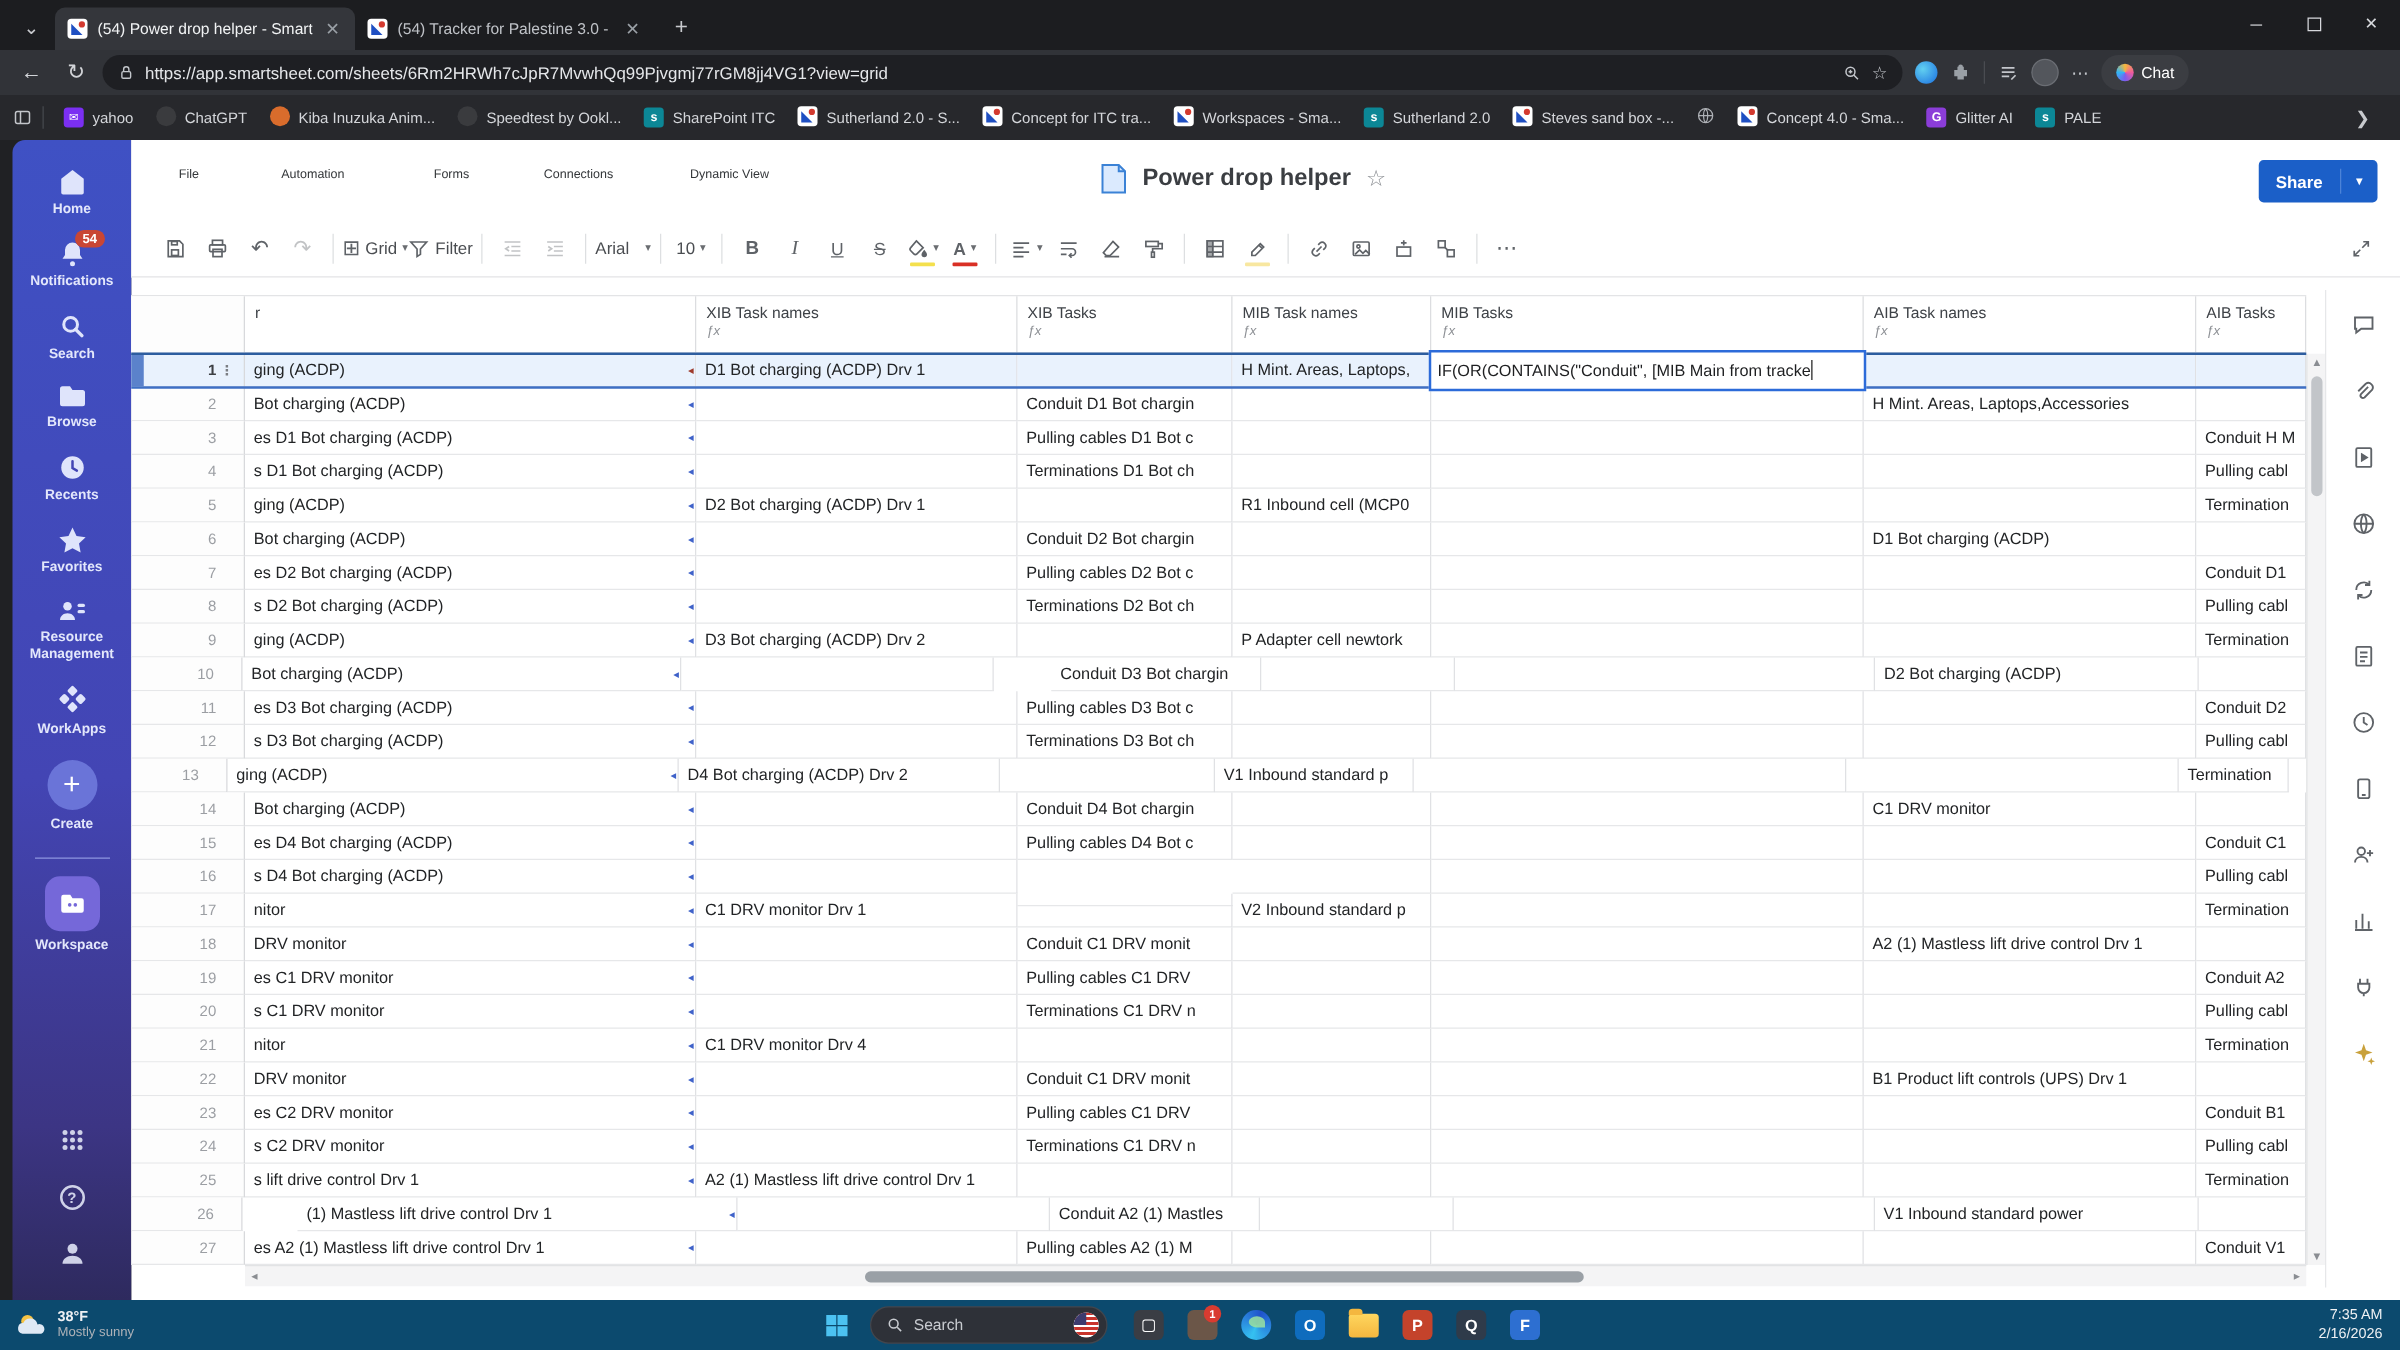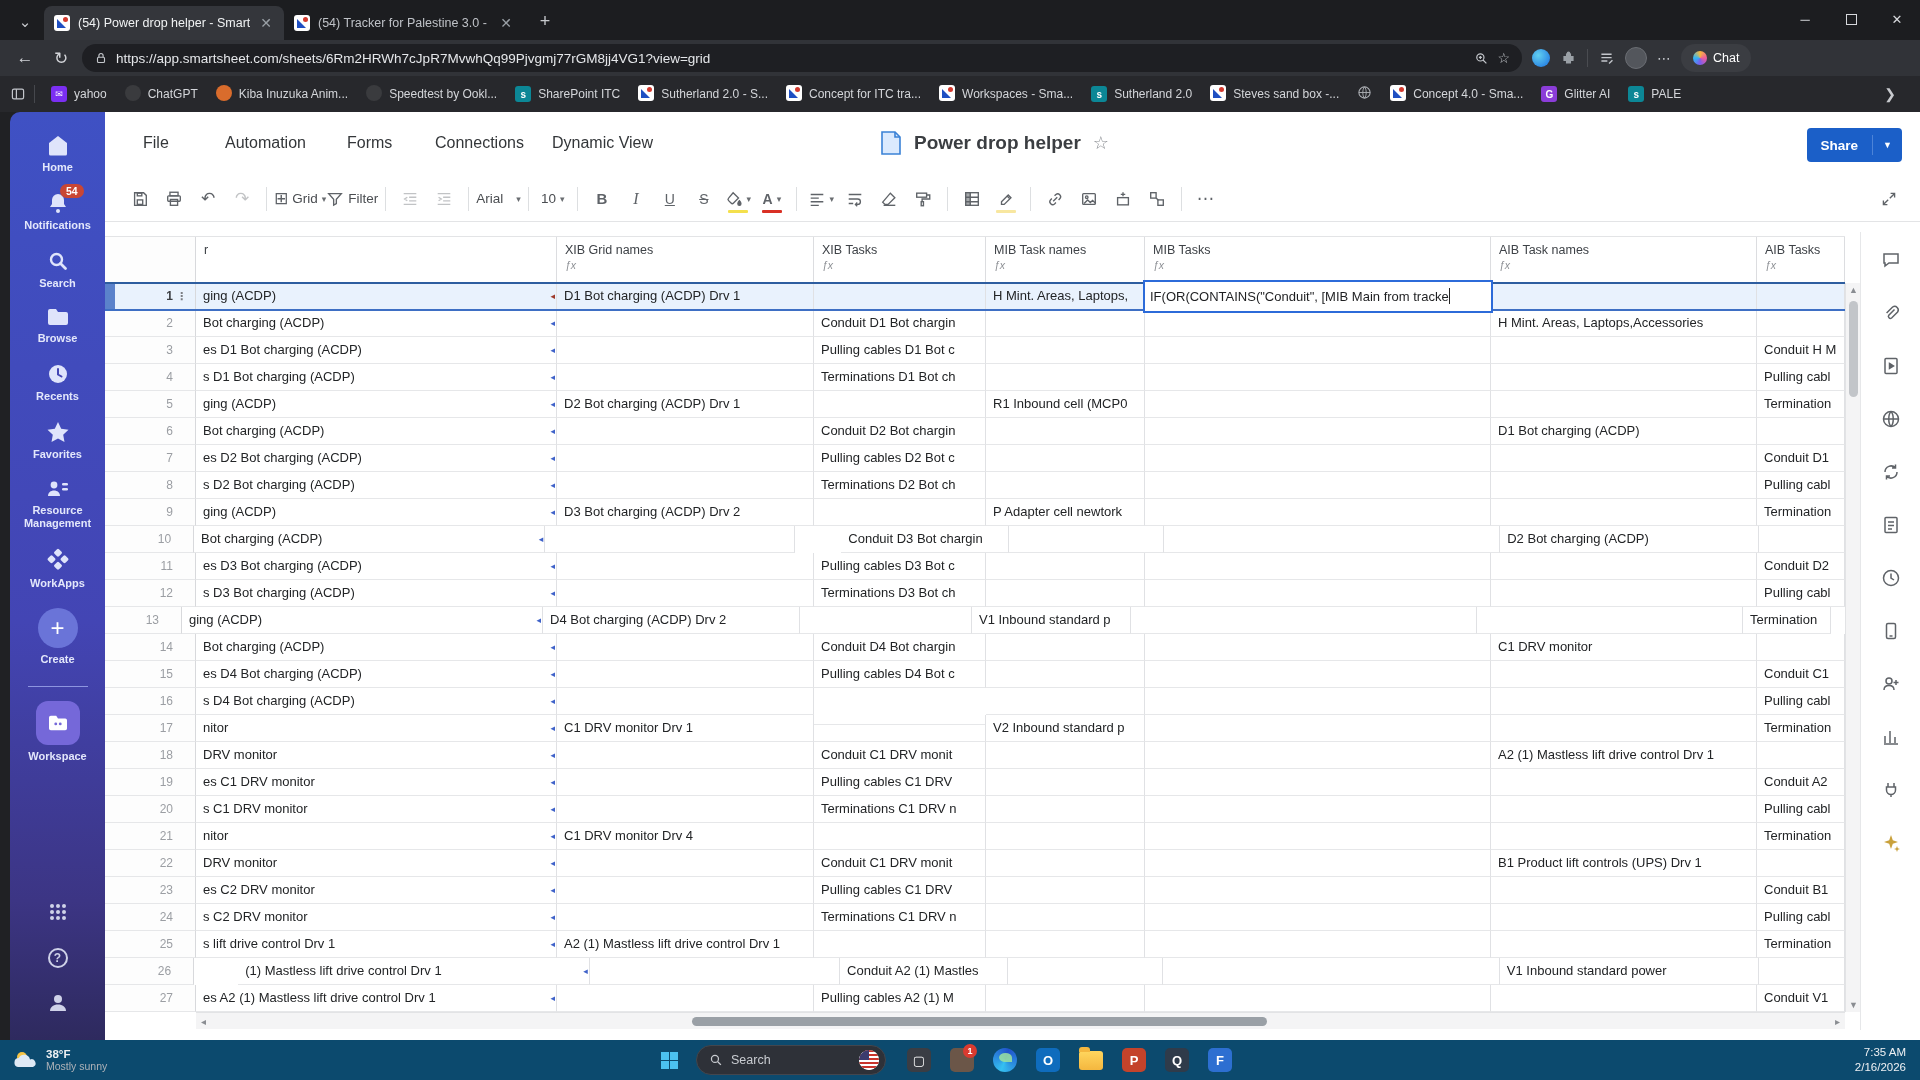--- a/index.html
+++ b/index.html
@@ -70,21 +70,21 @@
   .sn-label { color:#e3e7fb; font-size:11px; font-weight:bold; text-align:center; line-height:1.25; }
   .sn-badge { position:absolute; top:-8px; left:50px; background:#c94634; color:#fff; font-size:10.5px; font-weight:bold;
     border-radius:9px; padding:1px 6px; }
   .sn-create { width:40px; height:40px; border-radius:50%; background:#6a74d8; display:flex; align-items:center;
     justify-content:center; color:#fff; font-size:24px; }
   .sn-div { width:60px; height:1px; background:#8d95e0; margin:2px 0 14px; }
   .sn-ws { width:44px; height:44px; border-radius:12px; background:#7568d9; display:flex; align-items:center; justify-content:center; }
   .sn-bottom { position:absolute; left:0; width:95px; display:flex; justify-content:center; color:#cfd2e8; }
 
   .menubar { position:absolute; left:105px; top:112px; width:1815px; height:64px; background:#fff; }
-  .menu-item { position:absolute; top:22px; font-size:16px; color:#333639; }
+  .menu-item { position:absolute; top:22px; font-size:10px; color:#333639; }
   .sheet-title { position:absolute; top:18px; left:775px; display:flex; align-items:center; gap:12px; }
   .sheet-title .tt { font-size:19px; font-weight:bold; color:#3b3e42; }
   .share-btn { position:absolute; right:18px; top:16px; height:34px; background:#1b5fc8; border-radius:4px;
     display:flex; align-items:center; color:#fff; font-size:13.5px; font-weight:bold; }
   .share-btn .sh-l { padding:0 14px; }
   .share-btn .sh-d { width:1px; height:20px; background:#4c83d8; }
   .share-btn .sh-c { padding:0 10px; font-size:9px; }
 
   .toolbar { position:absolute; left:105px; top:176px; width:1815px; height:46px; background:#fff;
     border-bottom:1px solid #e3e4e6; display:flex; align-items:center; padding-left:18px; }
@@ -607,21 +607,21 @@
         </svg>
     </div>
   </div>
 
   <div class="grid-head" id="gridhead">
       <div class="gh-cell gutter" style="width:91px;border-bottom:none;"></div>
       <div class="gh-cell" style="width:361px;">
         <div class="gh-name">r</div>
       </div>
       <div class="gh-cell" style="width:257px;">
-        <div class="gh-name">XIB Grid names</div>
+        <div class="gh-name">XIB Task names</div>
         <div class="gh-fx">ƒx</div>
       </div>
       <div class="gh-cell" style="width:172px;">
         <div class="gh-name">XIB Tasks</div>
         <div class="gh-fx">ƒx</div>
       </div>
       <div class="gh-cell" style="width:159px;">
         <div class="gh-name">MIB Task names</div>
         <div class="gh-fx">ƒx</div>
       </div>

